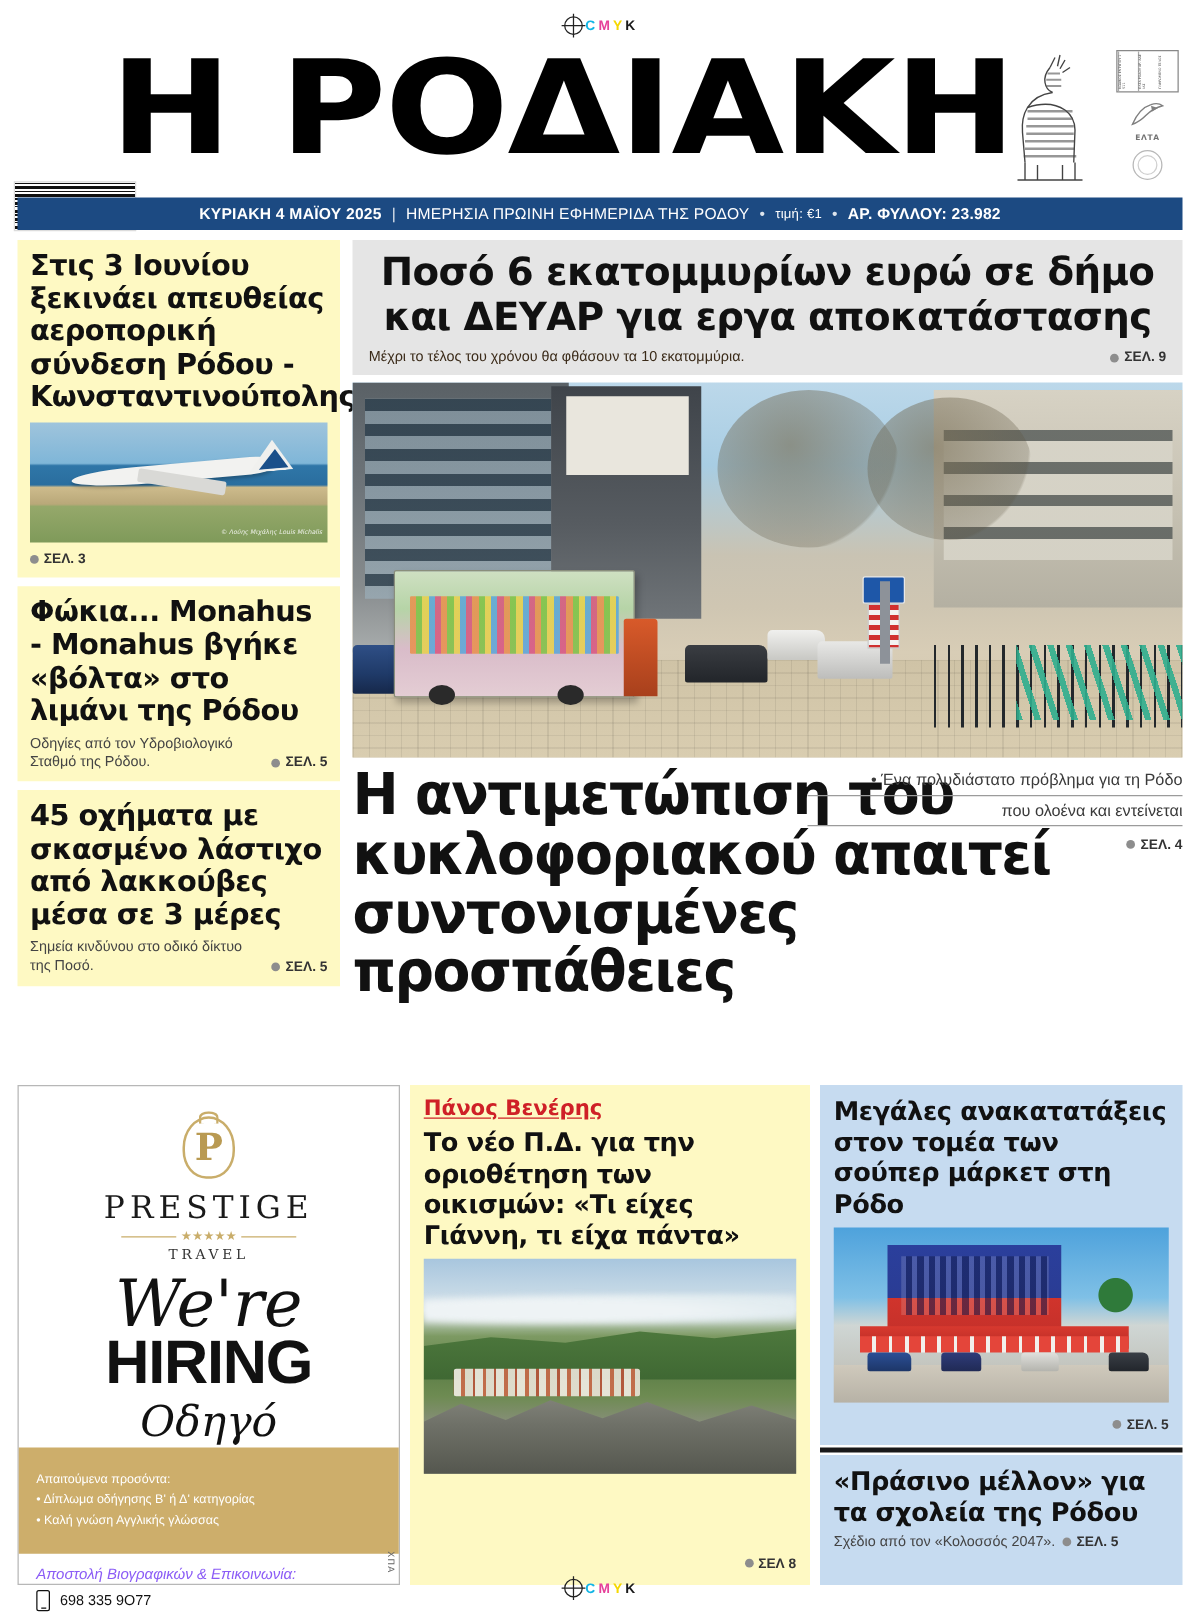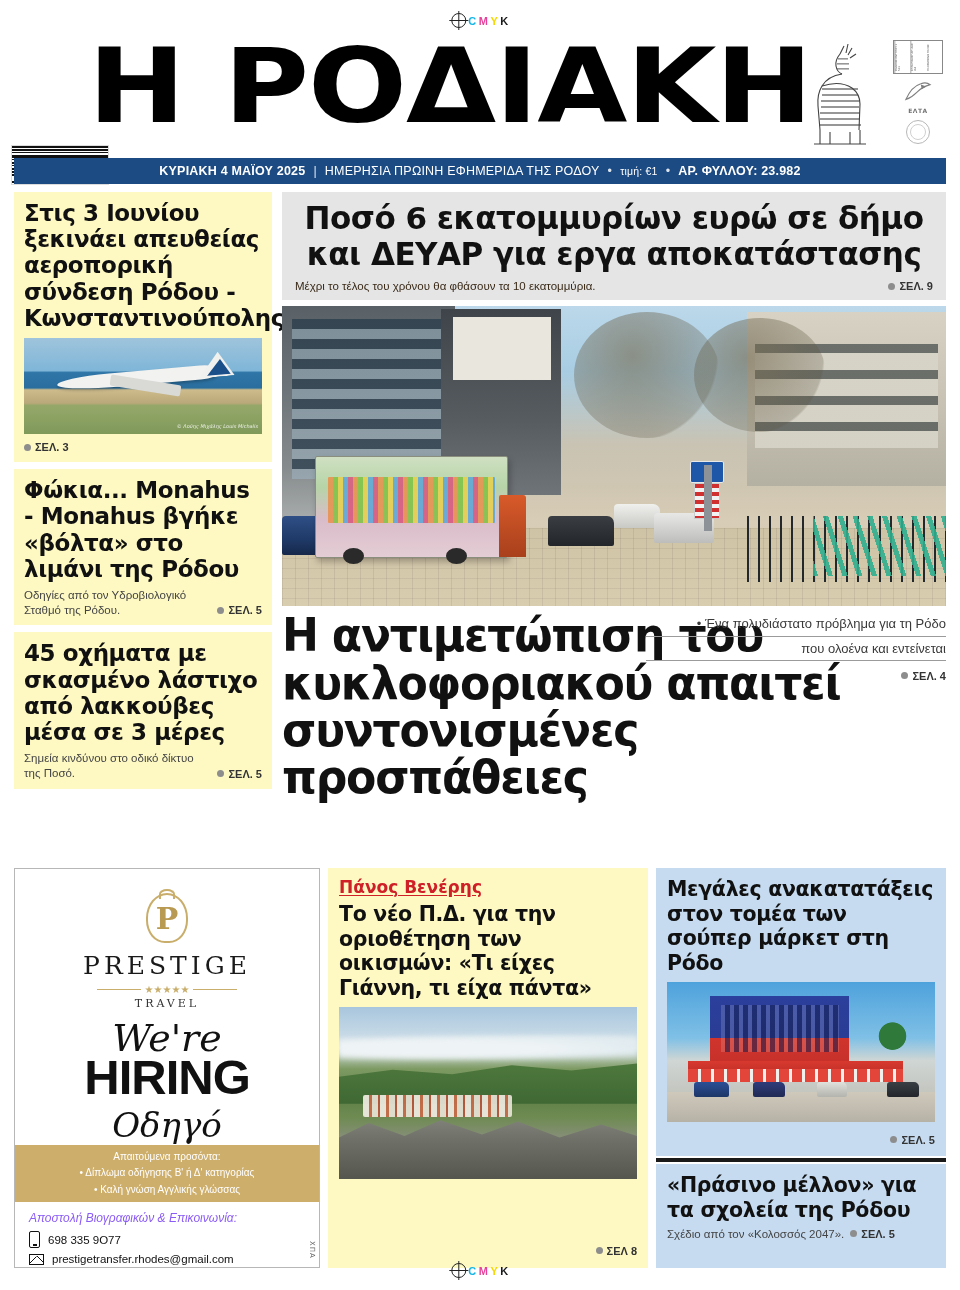--- a/index.html
+++ b/index.html
@@ -349,34 +349,34 @@
     display: flex; align-items: center; justify-content: center; gap: 4px;
     margin: 4px 0 2px; color: #c9ad6a; font-size: 10px;
   }
   .ad-stars::before, .ad-stars::after {
     content: ""; width: 44px; height: 1px; background: #c9ad6a;
   }
   .ad-travel {
     font-family: "DejaVu Serif", serif; font-size: 11px; letter-spacing: 3px; color: #333;
   }
   .ad-were {
-    font-family: "DejaVu Serif", serif; font-style: italic; font-size: 38px;
+    font-family: "DejaVu Serif", serif; font-style: italic; font-size: 52px;
     color: #111; margin-top: 10px; line-height: .95;
   }
   .ad-hiring {
     font-family: "Liberation Sans", sans-serif; font-weight: bold; font-size: 49px;
     letter-spacing: -1px; color: #111; line-height: .95; margin-top: -2px;
   }
   .ad-role {
     font-family: "DejaVu Serif", serif; font-style: italic; font-size: 34px;
     color: #111; margin-top: 4px;
   }
   .ad-req {
-    background: #cdae6b; color: #ffffff; padding: 4px 14px;
-    font-size: 10px; line-height: 1.65; font-family: "Liberation Sans", sans-serif; text-align: center;
+    background: #cdae6b; color: #ffffff; padding: 18px 14px;
+    font-size: 10px; line-height: 1.65; font-family: "Liberation Sans", sans-serif;
   }
   .ad-contact { padding: 9px 14px 10px; }
   .ad-contact-title {
     font-family: Liberation Sans, sans-serif; font-style: italic; font-size: 12px;
     color: #8b5cf6; margin-bottom: 6px;
   }
   .ad-line {
     display: flex; align-items: center; gap: 8px;
     font-size: 11.5px; color: #111; margin-bottom: 5px;
     font-family: "Liberation Sans", sans-serif;

